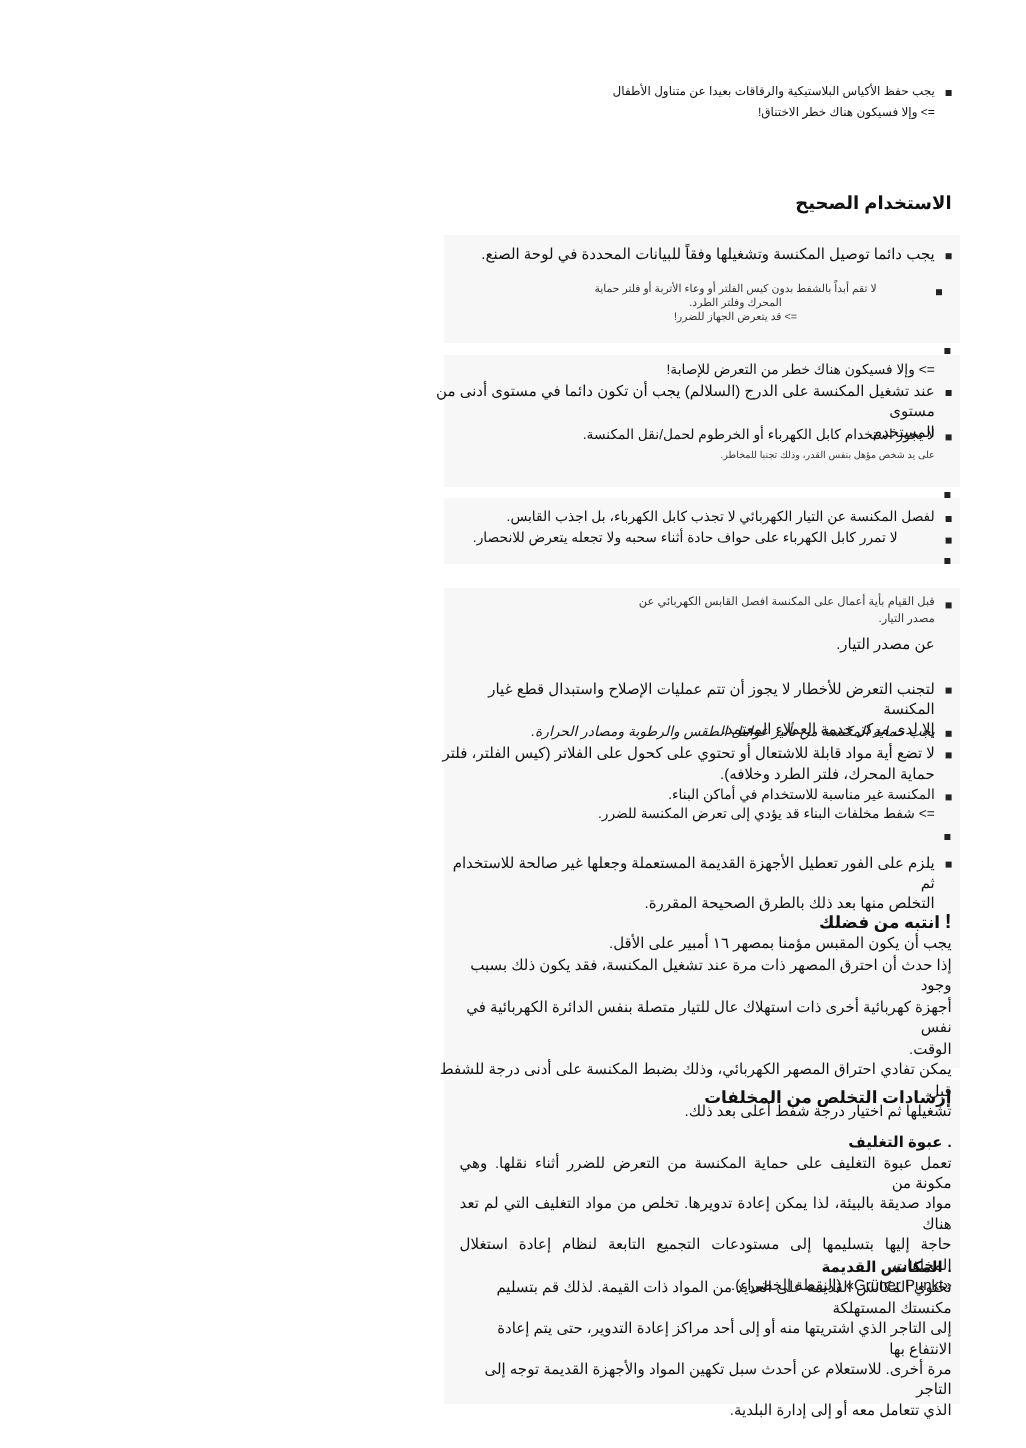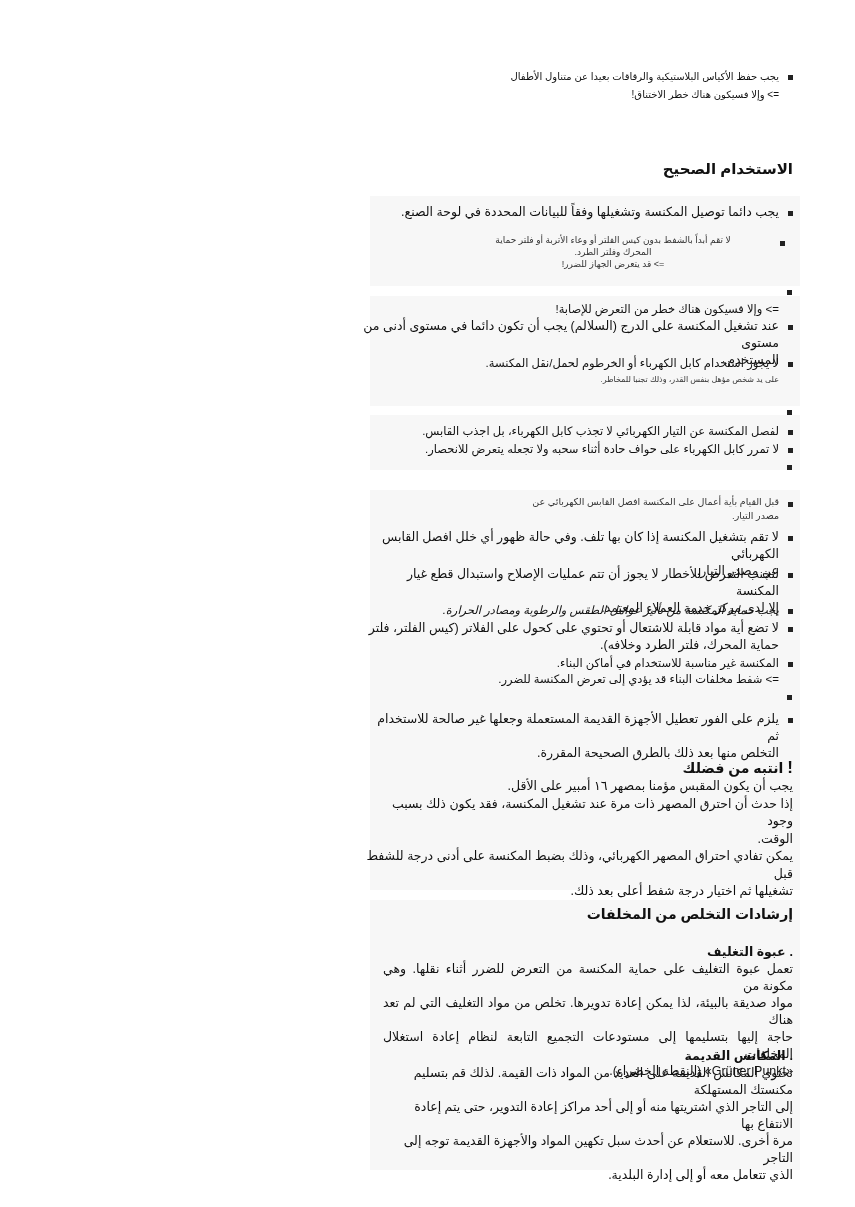--- a/index.html
+++ b/index.html
@@ -65,33 +65,32 @@
 
   <div class="blk t9" style="right:62px;top:374px;width:430px;">
     <span class="line" style="padding-right:14px;">على يد شخص مؤهل بنفس القدر، وذلك تجنبا للمخاطر.</span>
   </div>
 
   <div class="sq" style="left:787px;top:410px;"></div>
 
   <div class="blk t12" style="right:62px;top:423px;width:430px;">
     <span class="bullet">لفصل المكنسة عن التيار الكهربائي لا تجذب كابل الكهرباء، بل اجذب القابس.</span>
   </div>
-  <div class="blk t12" style="right:62px;top:441px;width:430px;">
+  <div class="blk t12" style="right:62px;top:441px;width:430px;text-align:center;">
     <span class="bullet">لا تمرر كابل الكهرباء على حواف حادة أثناء سحبه ولا تجعله يتعرض للانحصار.</span>
   </div>
 
   <div class="sq" style="left:787px;top:465px;"></div>
 
   <div class="blk t10" style="right:62px;top:495px;width:330px;font-size:9.5px;line-height:14px;">
     <span class="bullet">قبل القيام بأية أعمال على المكنسة افصل القابس الكهربائي عن</span>
     <span class="line" style="padding-right:14px;">مصدر التيار.</span>
   </div>
 
   <div class="blk t13" style="right:62px;top:529px;width:430px;">
-    <span class="bullet">لا تقم بتشغيل المكنسة إذا كان بها تلف. وفي حالة ظهور أي خلل افصل القابس الكهربائي</span>
     <span class="line" style="padding-right:14px;">عن مصدر التيار.</span>
   </div>
 
   <div class="blk t13" style="right:62px;top:566px;width:430px;">
     <span class="bullet">لتجنب التعرض للأخطار لا يجوز أن تتم عمليات الإصلاح واستبدال قطع غيار المكنسة</span>
     <span class="line" style="padding-right:14px;">إلا لدى مركز خدمة العملاء المعتمد.</span>
   </div>
 
   <div class="blk t12" style="right:62px;top:602px;width:430px;font-style:italic;">
     <span class="bullet">يجب حماية المكنسة من تأثير عوامل الطقس والرطوبة ومصادر الحرارة.</span>
@@ -114,20 +113,21 @@
     <span class="line" style="padding-right:14px;">التخلص منها بعد ذلك بالطرق الصحيحة المقررة.</span>
   </div>
 
   <div class="blk" style="right:62px;top:758px;width:430px;">
     <div class="h2" style="font-size:14px;line-height:20px;">
       <span class="excl">!</span><span>انتبه من فضلك</span>
     </div>
     <div class="t13" style="line-height:17.5px;">
       <span class="line">يجب أن يكون المقبس مؤمنا بمصهر ١٦ أمبير على الأقل.</span>
       <span class="line">إذا حدث أن احترق المصهر ذات مرة عند تشغيل المكنسة، فقد يكون ذلك بسبب وجود</span>
+      <span class="line">أجهزة كهربائية أخرى ذات استهلاك عال للتيار متصلة بنفس الدائرة الكهربائية في نفس</span>
       <span class="line">الوقت.</span>
       <span class="line">يمكن تفادي احتراق المصهر الكهربائي، وذلك بضبط المكنسة على أدنى درجة للشفط قبل</span>
       <span class="line">تشغيلها ثم اختيار درجة شفط أعلى بعد ذلك.</span>
     </div>
   </div>
 
   <div class="blk h2" style="right:62px;top:906px;font-size:14px;">إرشادات التخلص من المخلفات</div>
 
   <div class="blk" style="right:62px;top:944px;width:410px;">
     <div class="h2" style="font-size:12.5px;line-height:17px;">

